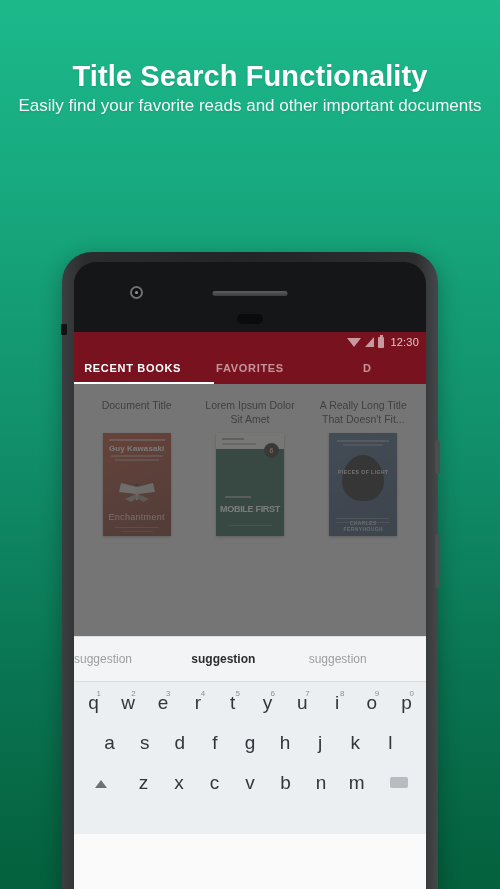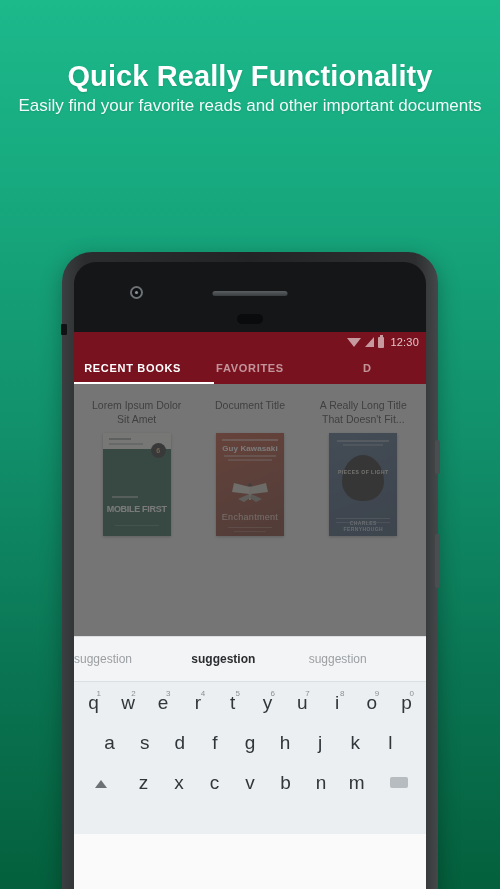--- a/index.html
+++ b/index.html
@@ -246,21 +246,21 @@
     border-bottom:8px solid #6b7175;
   }
   .del-box {
     display:inline-block; width:18px; height:11px; border-radius:2px; background:#b6bcbf;
   }
 </style>
 </head>
 <body>
 
 <div class="promo">
-  <div class="promo-title">Quick Really Functionality</div>
+  <div class="promo-title">Title Search Functionality</div>
   <div class="promo-sub">Easily find your favorite reads and other important documents</div>
 </div>
 
 <div class="phone">
   <div class="btn-left"></div>
   <div class="btn-right-1"></div>
   <div class="btn-right-2"></div>
 
   <div class="phone-inner">
     <div class="camera"></div>
@@ -284,33 +284,20 @@
 
 
       <div class="tabs">
         <div class="tab tab-0 active">RECENT BOOKS</div>
         <div class="tab tab-1">FAVORITES</div>
         <div class="tab tab-2">D</div>
         <div class="tab-underline"></div>
       </div>
 
       <div class="content">
-
-        <div class="book-card">
-          <div class="book-title">Lorem Ipsum Dolor Sit Amet</div>
-          <div class="book-cover cov-2">
-            <div class="hdr1"></div>
-              <div class="hdr2"></div>
-            <div class="body"></div>
-            <div class="badge">6</div>
-            <div class="sauth"></div>
-            <div class="ttl">MOBILE FIRST</div>
-            <div class="bline"></div>
-          </div>
-        </div>
 
         <div class="book-card">
           <div class="book-title">Document Title</div>
           <div class="book-cover cov-1">
             <div class="top-line"></div>
             <div class="author">Guy Kawasaki</div>
             <div class="sub1"></div>
               <div class="sub2"></div>
             <svg class="moth" viewBox="0 0 40 22">
               <path d="M20 3 L20 19" stroke="#e8e2d8" stroke-width="1.6"></path>
@@ -320,20 +307,33 @@
               <path d="M21 13 L32 18 L26 21 L20 17 Z" fill="#918a7d"></path>
               <circle cx="20" cy="4" r="1.8" fill="#2a2a2a"></circle>
             </svg>
             <div class="name">Enchantment</div>
             <div class="foot1"></div>
               <div class="foot2"></div>
           </div>
         </div>
 
         <div class="book-card">
+          <div class="book-title">Lorem Ipsum Dolor Sit Amet</div>
+          <div class="book-cover cov-2">
+            <div class="hdr1"></div>
+              <div class="hdr2"></div>
+            <div class="body"></div>
+            <div class="badge">6</div>
+            <div class="sauth"></div>
+            <div class="ttl">MOBILE FIRST</div>
+            <div class="bline"></div>
+          </div>
+        </div>
+
+        <div class="book-card">
           <div class="book-title">A Really Long Title That Doesn't Fit...</div>
           <div class="book-cover cov-3">
             <div class="tl1"></div>
               <div class="tl2"></div>
             <div class="head"></div>
             <div class="htxt">PIECES OF LIGHT</div>
             <div class="bl1"></div>
               <div class="bl2"></div>
             <div class="auth">CHARLES FERNYHOUGH</div>
           </div>

